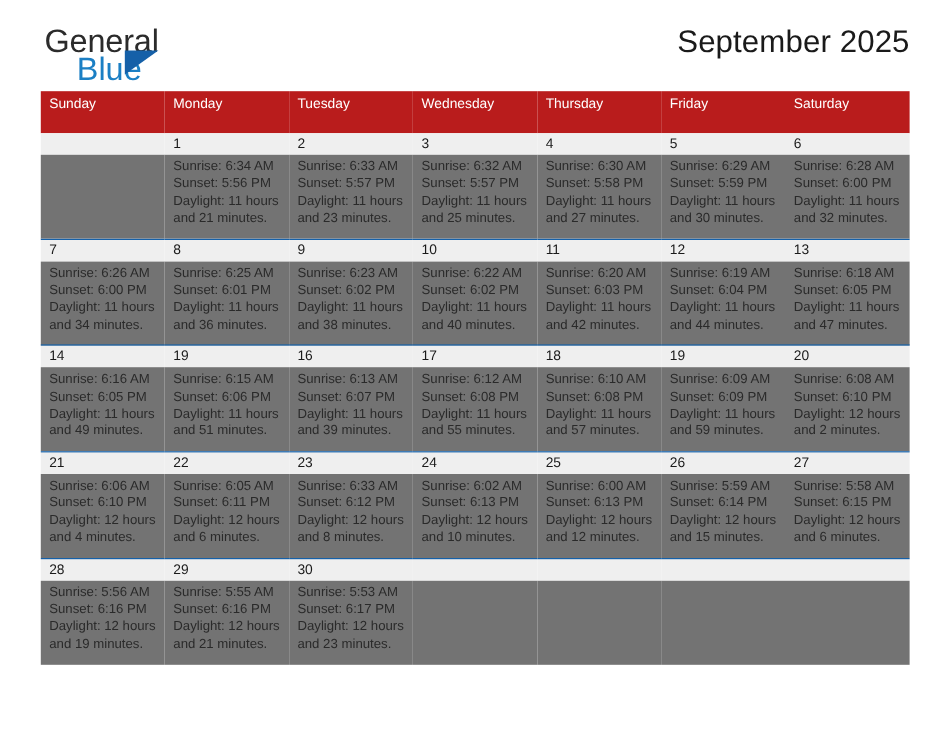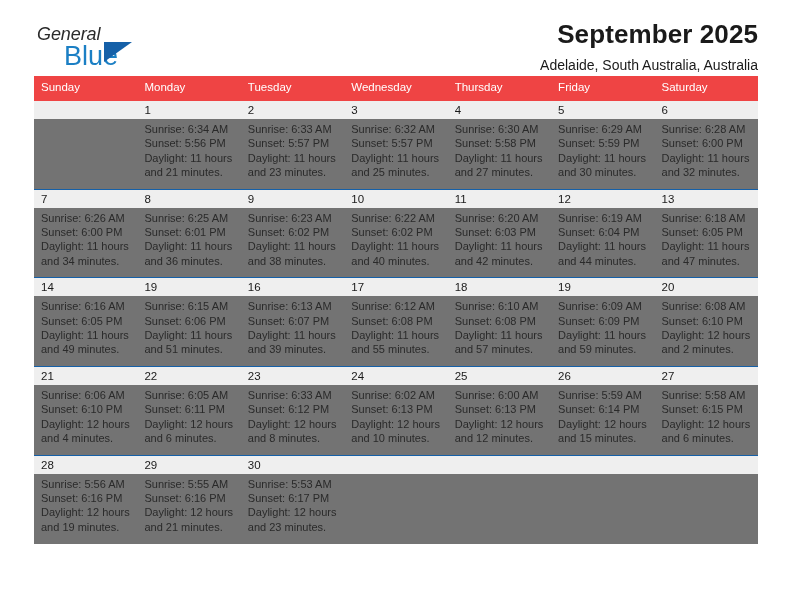--- a/index.html
+++ b/index.html
@@ -26,26 +26,25 @@
     height: 76px;
   }
   .logo {
     position: absolute;
     left: 3px;
     top: 22px;
     width: 170px;
     height: 52px;
   }
   .logo-general {
-    font-size: 18px;
+    font-size: 27px;
     color: #2b2b2b;
     letter-spacing: -0.1px;
     line-height: 24px;
     font-family: "Liberation Sans", sans-serif;
-    font-style: italic;
   }
   .logo-blue {
     font-size: 27px;
     color: #1b7fc4;
     line-height: 24px;
     margin-left: 27px;
     display: block;
     margin-top: -2px;
   }
   .logo-tri {
@@ -60,45 +59,45 @@
 
   .title-block {
     position: absolute;
     right: 0;
     top: 19px;
     text-align: right;
     width: 520px;
   }
   .cal-title {
     font-size: 26px;
-    font-weight: bold;
+    font-weight: normal;
     color: #1a1a1a;
     line-height: 30px;
     letter-spacing: 0.1px;
   }
   .cal-subtitle {
     font-size: 14px;
     color: #1a1a1a;
     line-height: 18px;
     margin-top: 7px;
   }
 
   
   .calendar {
     width: 724px;
     border-collapse: collapse;
     table-layout: fixed;
   }
   .dow-row th {
-    background: #ef4444;
+    background: #b91c1c;
     color: #ffffff;
     font-size: 11.5px;
     font-weight: normal;
     text-align: left;
-    padding: 5px 0 8px 7px;
+    padding: 5px 0 18px 7px;
     height: 19px;
     border: none;
   }
 
   .week {
     border-top: 1.2px solid #1560a8;
   }
   .week.first { border-top: none; }
 
   .daynum-row td {
@@ -130,21 +129,20 @@
 
   <div class="masthead">
     <div class="logo">
       <span class="logo-general">General</span>
       <span class="logo-tri"></span>
       <span class="logo-blue">Blue</span>
     </div>
 
     <div class="title-block">
       <div class="cal-title">September 2025</div>
-      <div class="cal-subtitle">Adelaide, South Australia, Australia</div>
     </div>
   </div>
 
   <table class="calendar">
     <thead>
       <tr class="dow-row">
         <th>Sunday</th>
         <th>Monday</th>
         <th>Tuesday</th>
         <th>Wednesday</th>

